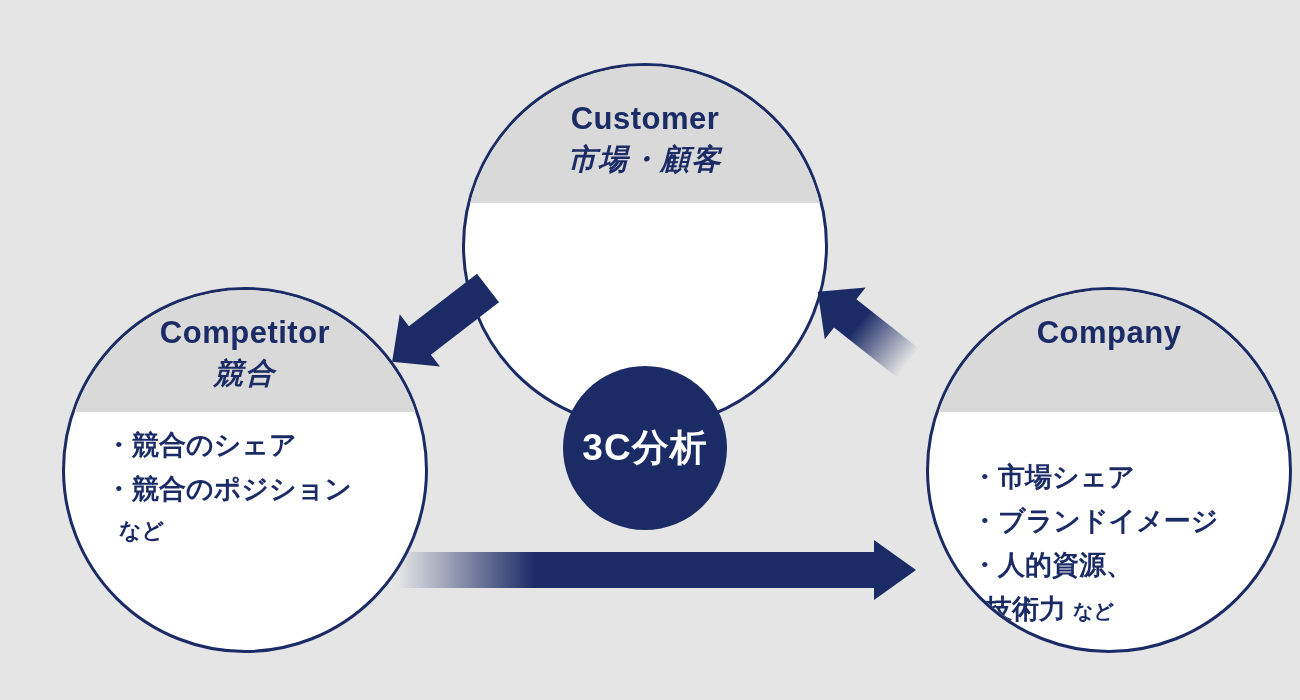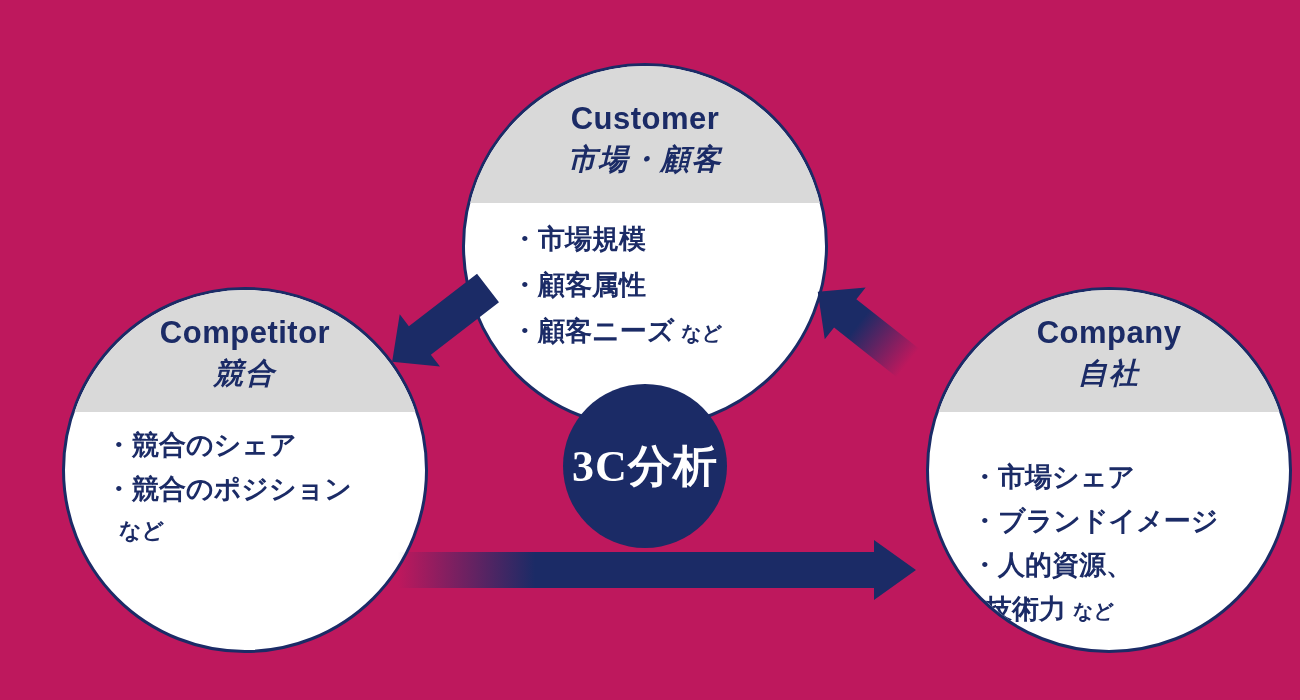--- a/index.html
+++ b/index.html
@@ -2,21 +2,21 @@
 <html><head>
 <meta charset="utf-8">
 <style>
   * { margin:0; padding:0; box-sizing:border-box; }
   html,body { background:#ffffff; }
   body {
     width:1300px; height:700px;
     font-family:"Liberation Sans","DejaVu Sans",sans-serif;
     overflow:hidden;
   }
-  .canvas { position:relative; width:1300px; height:700px; background:#be185d; overflow:hidden; }
+  .canvas { position:relative; width:1300px; height:700px; background:#e5e5e5; overflow:hidden; }
 
   
   .circle {
     position:absolute; width:366px; height:366px;
     border-radius:50%; border:3px solid #1b2b66;
     background:#fff; overflow:hidden; z-index:1;
   }
   .circle.customer   { left:462px; top:63px; }
   .circle.competitor { left:62px;  top:287px; }
   .circle.company    { left:926px; top:287px; }
@@ -38,62 +38,56 @@
   .customer .items   { padding:13px 0 0 46px; line-height:46px; }
   .competitor .items { padding:11px 0 0 40px; line-height:44px; }
   .company .items    { padding:11px 0 0 42px; line-height:44px;margin-top:32px; }
 
   .suffix { font-size:20px; margin-left:7px; font-weight:bold; }
   .suffix-line { font-size:22px; padding-left:14px; line-height:40px; }
   .indent { padding-left:14px; }
 
   
   .center-circle {
-    position:absolute; left:563px; top:384px; width:164px; height:164px;
+    position:absolute; left:563px; top:366px; width:164px; height:164px;
     border-radius:50%; background:#1b2b66; color:#ffffff;
     display:flex; align-items:center; justify-content:center;
-    font-size:44px; font-weight:bold; letter-spacing:1px; z-index:3;font-family:Liberation Serif, serif;
+    font-size:37px; font-weight:bold; letter-spacing:1px; z-index:3;
   }
 
   
   .arrows { position:absolute; left:0; top:0; z-index:2; pointer-events:none; }
 </style>
 </head>
 <body>
 
 <div class="canvas">
 
   <div class="circle customer">
     <div class="circle-header">
       <div class="title-en">Customer</div>
       <div class="title-ja">市場・顧客</div>
     </div>
-    <ul class="items">
-      <li>・市場規模</li>
-      <li>・顧客属性</li>
-      <li><span>・顧客ニーズ</span><span class="suffix">など</span></li>
-    </ul>
   </div>
 
   <div class="circle competitor">
     <div class="circle-header">
       <div class="title-en">Competitor</div>
       <div class="title-ja">競合</div>
     </div>
     <ul class="items">
       <li>・競合のシェア</li>
       <li>・競合のポジション</li>
       <li class="suffix-line">など</li>
     </ul>
   </div>
 
   <div class="circle company">
     <div class="circle-header">
       <div class="title-en">Company</div>
-      <div class="title-ja">自社</div>
     </div>
     <ul class="items">
       <li>・市場シェア</li>
       <li>・ブランドイメージ</li>
       <li>・人的資源、</li>
       <li class="indent"><span>技術力</span><span class="suffix">など</span></li>
     </ul>
   </div>
 
   <svg class="arrows" width="1300" height="700" viewBox="0 0 1300 700" aria-hidden="true">

